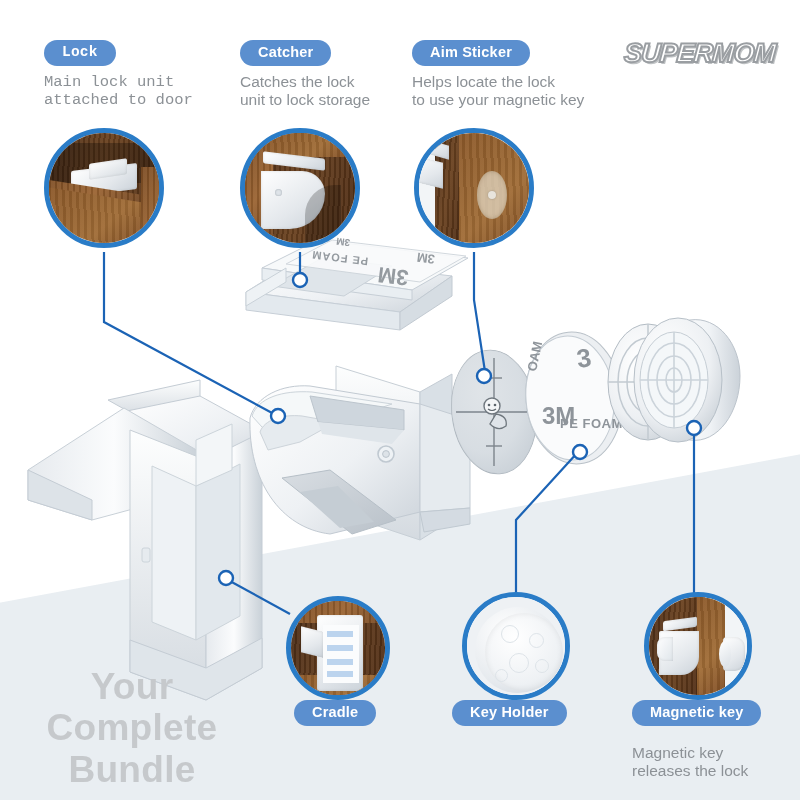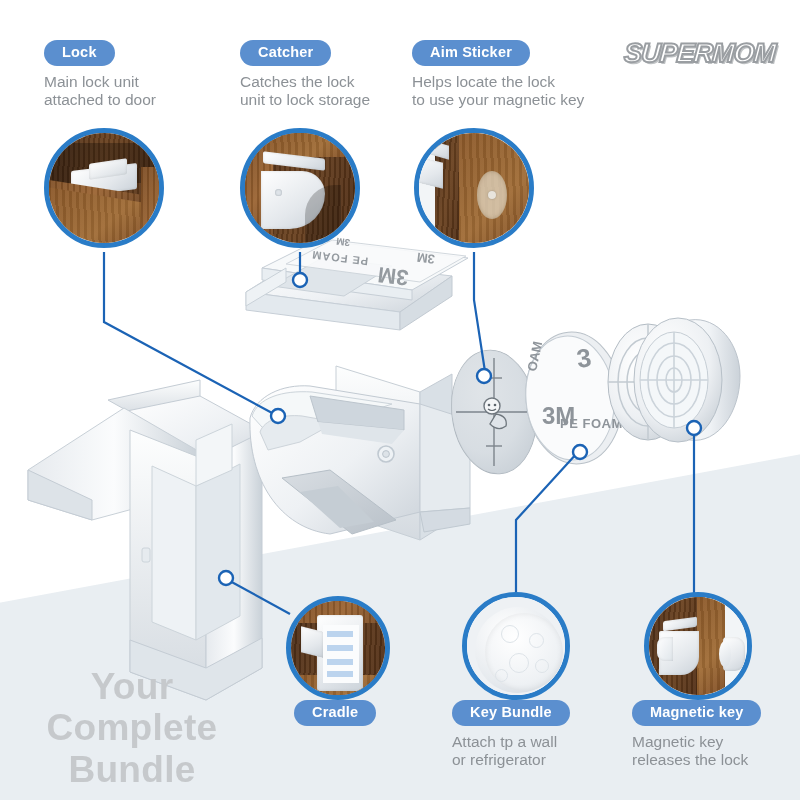--- a/index.html
+++ b/index.html
@@ -43,21 +43,21 @@
     line-height: 1;
     white-space: nowrap;
   }
   .desc {
     color: #8c9196;
     font-size: 15.5px;
     line-height: 1.22;
     margin-top: 7px;
     white-space: pre-line;
   }
-  .callout.below .pill { margin-bottom: 0; }
+  .callout.below .pill { margin-bottom: 11px; }
 
   
   .photo-circle {
     position: absolute;
     border-radius: 50%;
     border: 5px solid #2a7cc7;
     box-sizing: border-box;
     overflow: hidden;
     background: #ffffff;
   }
@@ -286,21 +286,21 @@
     <g fill="#ffffff" stroke="#1b63b5" stroke-width="2.4">
       <circle cx="278" cy="416" r="7"></circle>
       <circle cx="300" cy="280" r="7"></circle>
       <circle cx="484" cy="376" r="7"></circle>
       <circle cx="226" cy="578" r="7"></circle>
       <circle cx="580" cy="452" r="7"></circle>
       <circle cx="694" cy="428" r="7"></circle>
     </g>
   </svg>
 
-  <div class="callout" style="left:44px; top:40px;">
+  <div class="callout" style="left:44px; top:40px;font-family:Liberation Mono, monospace;">
     <div class="pill">Lock</div>
     <div class="desc">Main lock unit
 attached to door</div>
   </div>
 
   <div class="callout" style="left:412px; top:40px; width:215px;">
     <div class="pill">Aim Sticker</div>
     <div class="desc">Helps locate the lock
 to use your magnetic key</div>
   </div>
@@ -309,23 +309,21 @@
     <div class="pill">Catcher</div>
     <div class="desc">Catches the lock
 unit to lock storage</div>
   </div>
 
   <div class="callout below" style="left:272px; top:700px; width:200px;">
     <div class="pill" style="margin-left:22px;">Cradle</div>
   </div>
 
   <div class="callout below" style="left:452px; top:700px; width:160px;">
-    <div class="pill">Key Bundle</div>
-    <div class="desc">Attach tp a wall
-or refrigerator</div>
+    <div class="pill">Key Holder</div>
   </div>
 
   <div class="callout below" style="left:632px; top:700px; width:160px;">
     <div class="pill">Magnetic key</div>
     <div class="desc">Magnetic key
 releases the lock</div>
   </div>
 
   <div class="photo-circle" style="left:44px; top:128px; width:120px; height:120px;">
     <div class="photo-inner">

